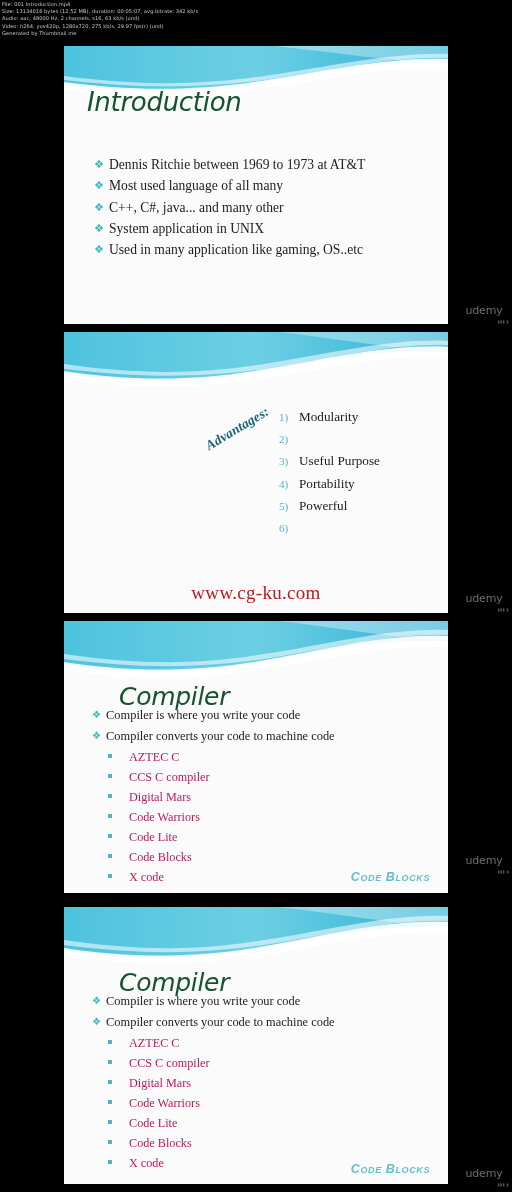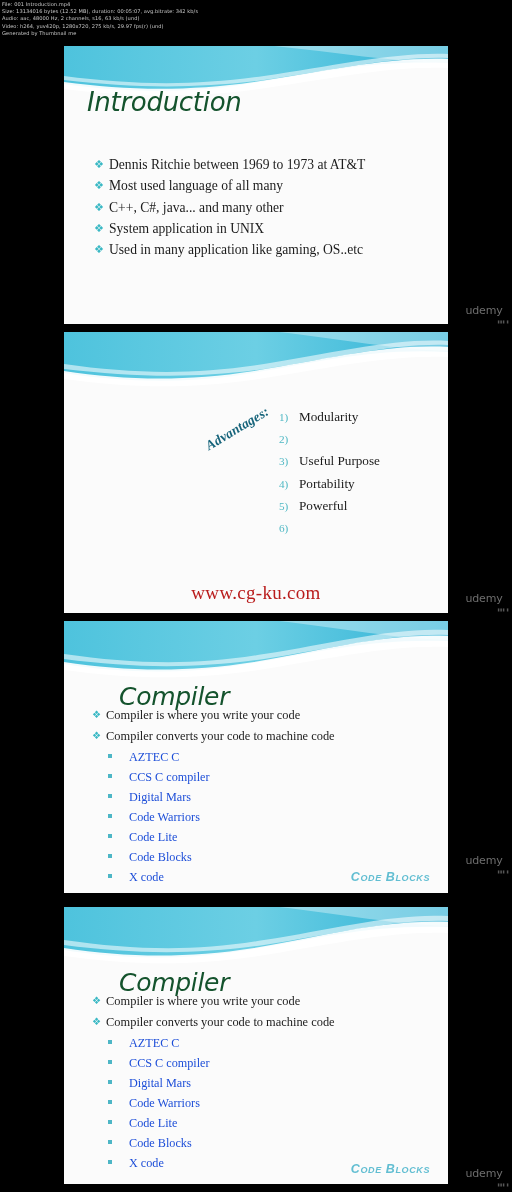--- a/index.html
+++ b/index.html
@@ -100,21 +100,21 @@
     font-size:19px; letter-spacing:0.3px;
   }
 
   
   .sublist { position:absolute; }
   .s3 .sublist { left:44px; top:126px; }
   .s4 .sublist { left:44px; top:126px; }
   .sb-row {
     display:flex; align-items:baseline;
     font-family:"Liberation Serif", serif;
-    color:#1d4ed8; font-size:12.2px; line-height:20px;
+    color:#be185d; font-size:12.2px; line-height:20px;
   }
   .bull-sq {
     flex:0 0 auto; width:4px; height:4px;
     background:#4db6c6; margin-right:17px;
     position:relative; top:-3px;
   }
 
   .codeblocks {
     position:absolute; right:18px;
     color:#62bed2;

